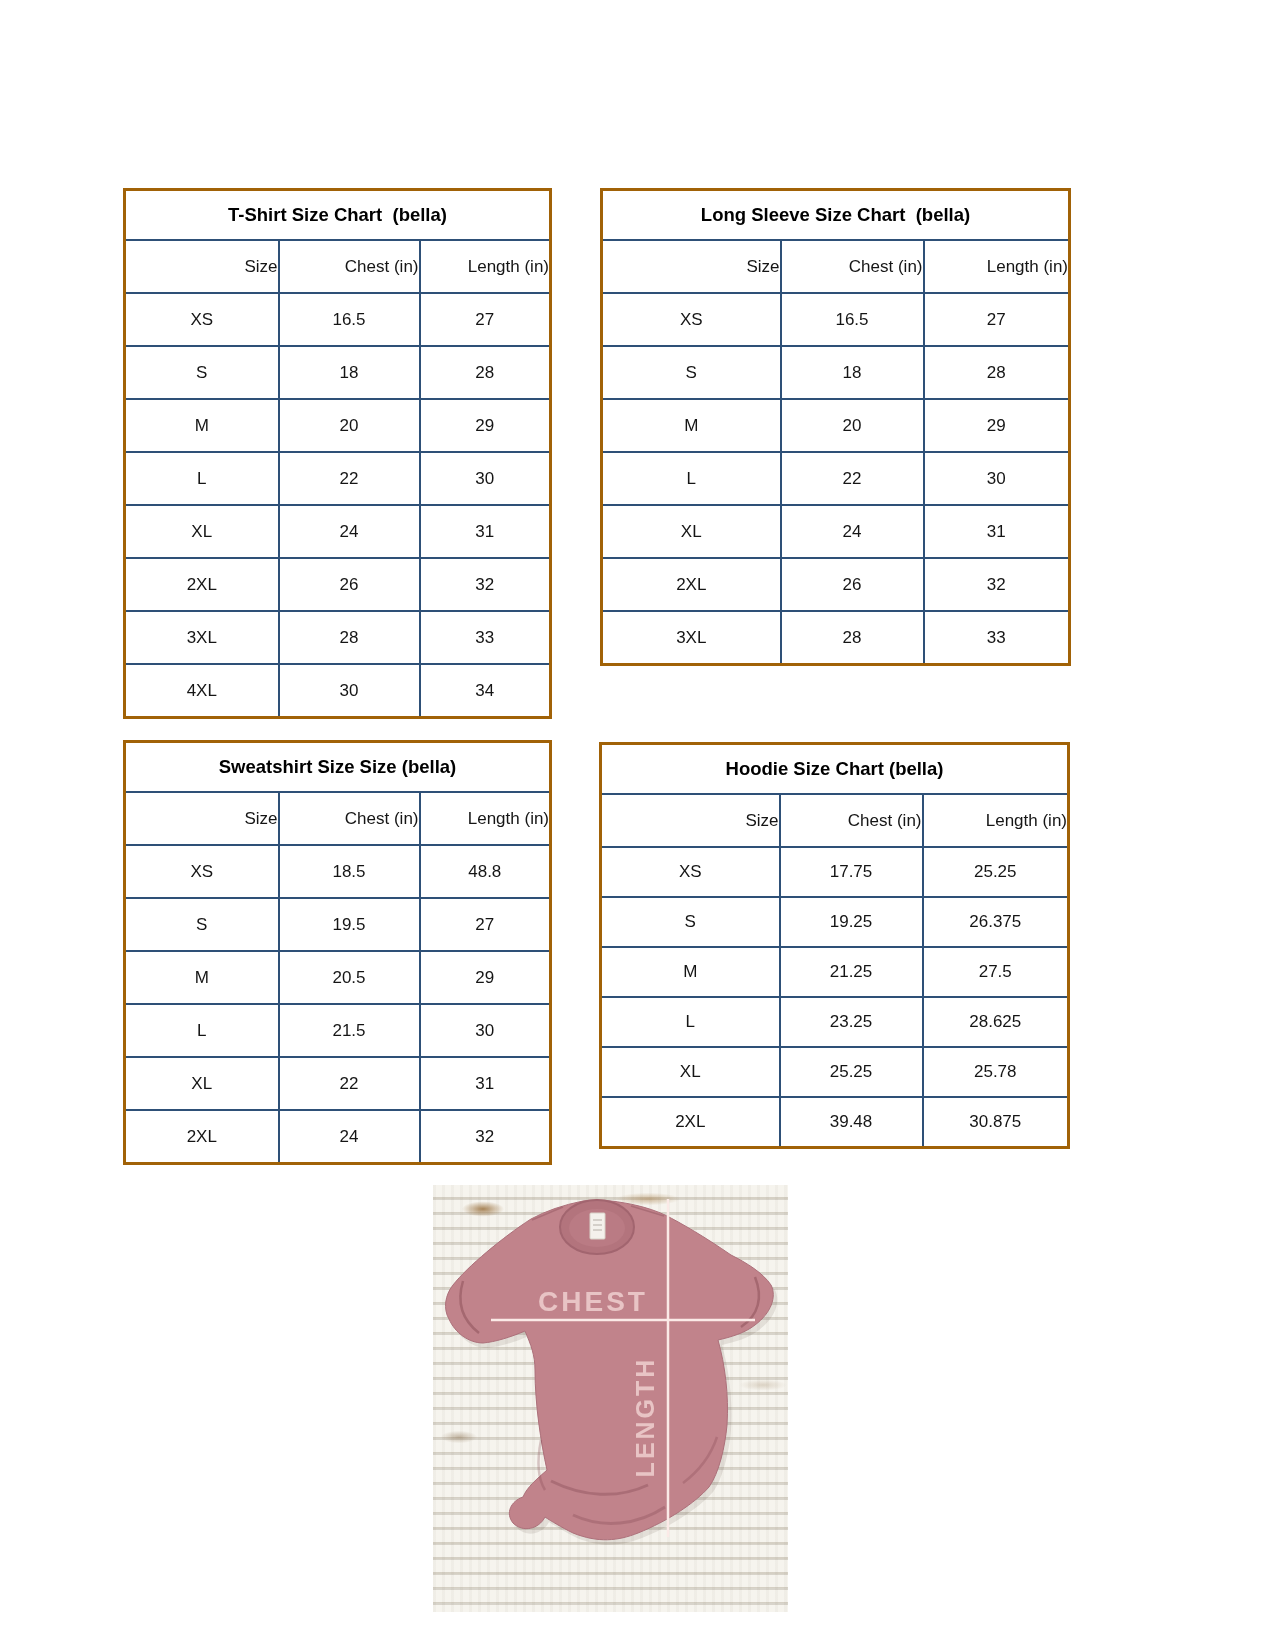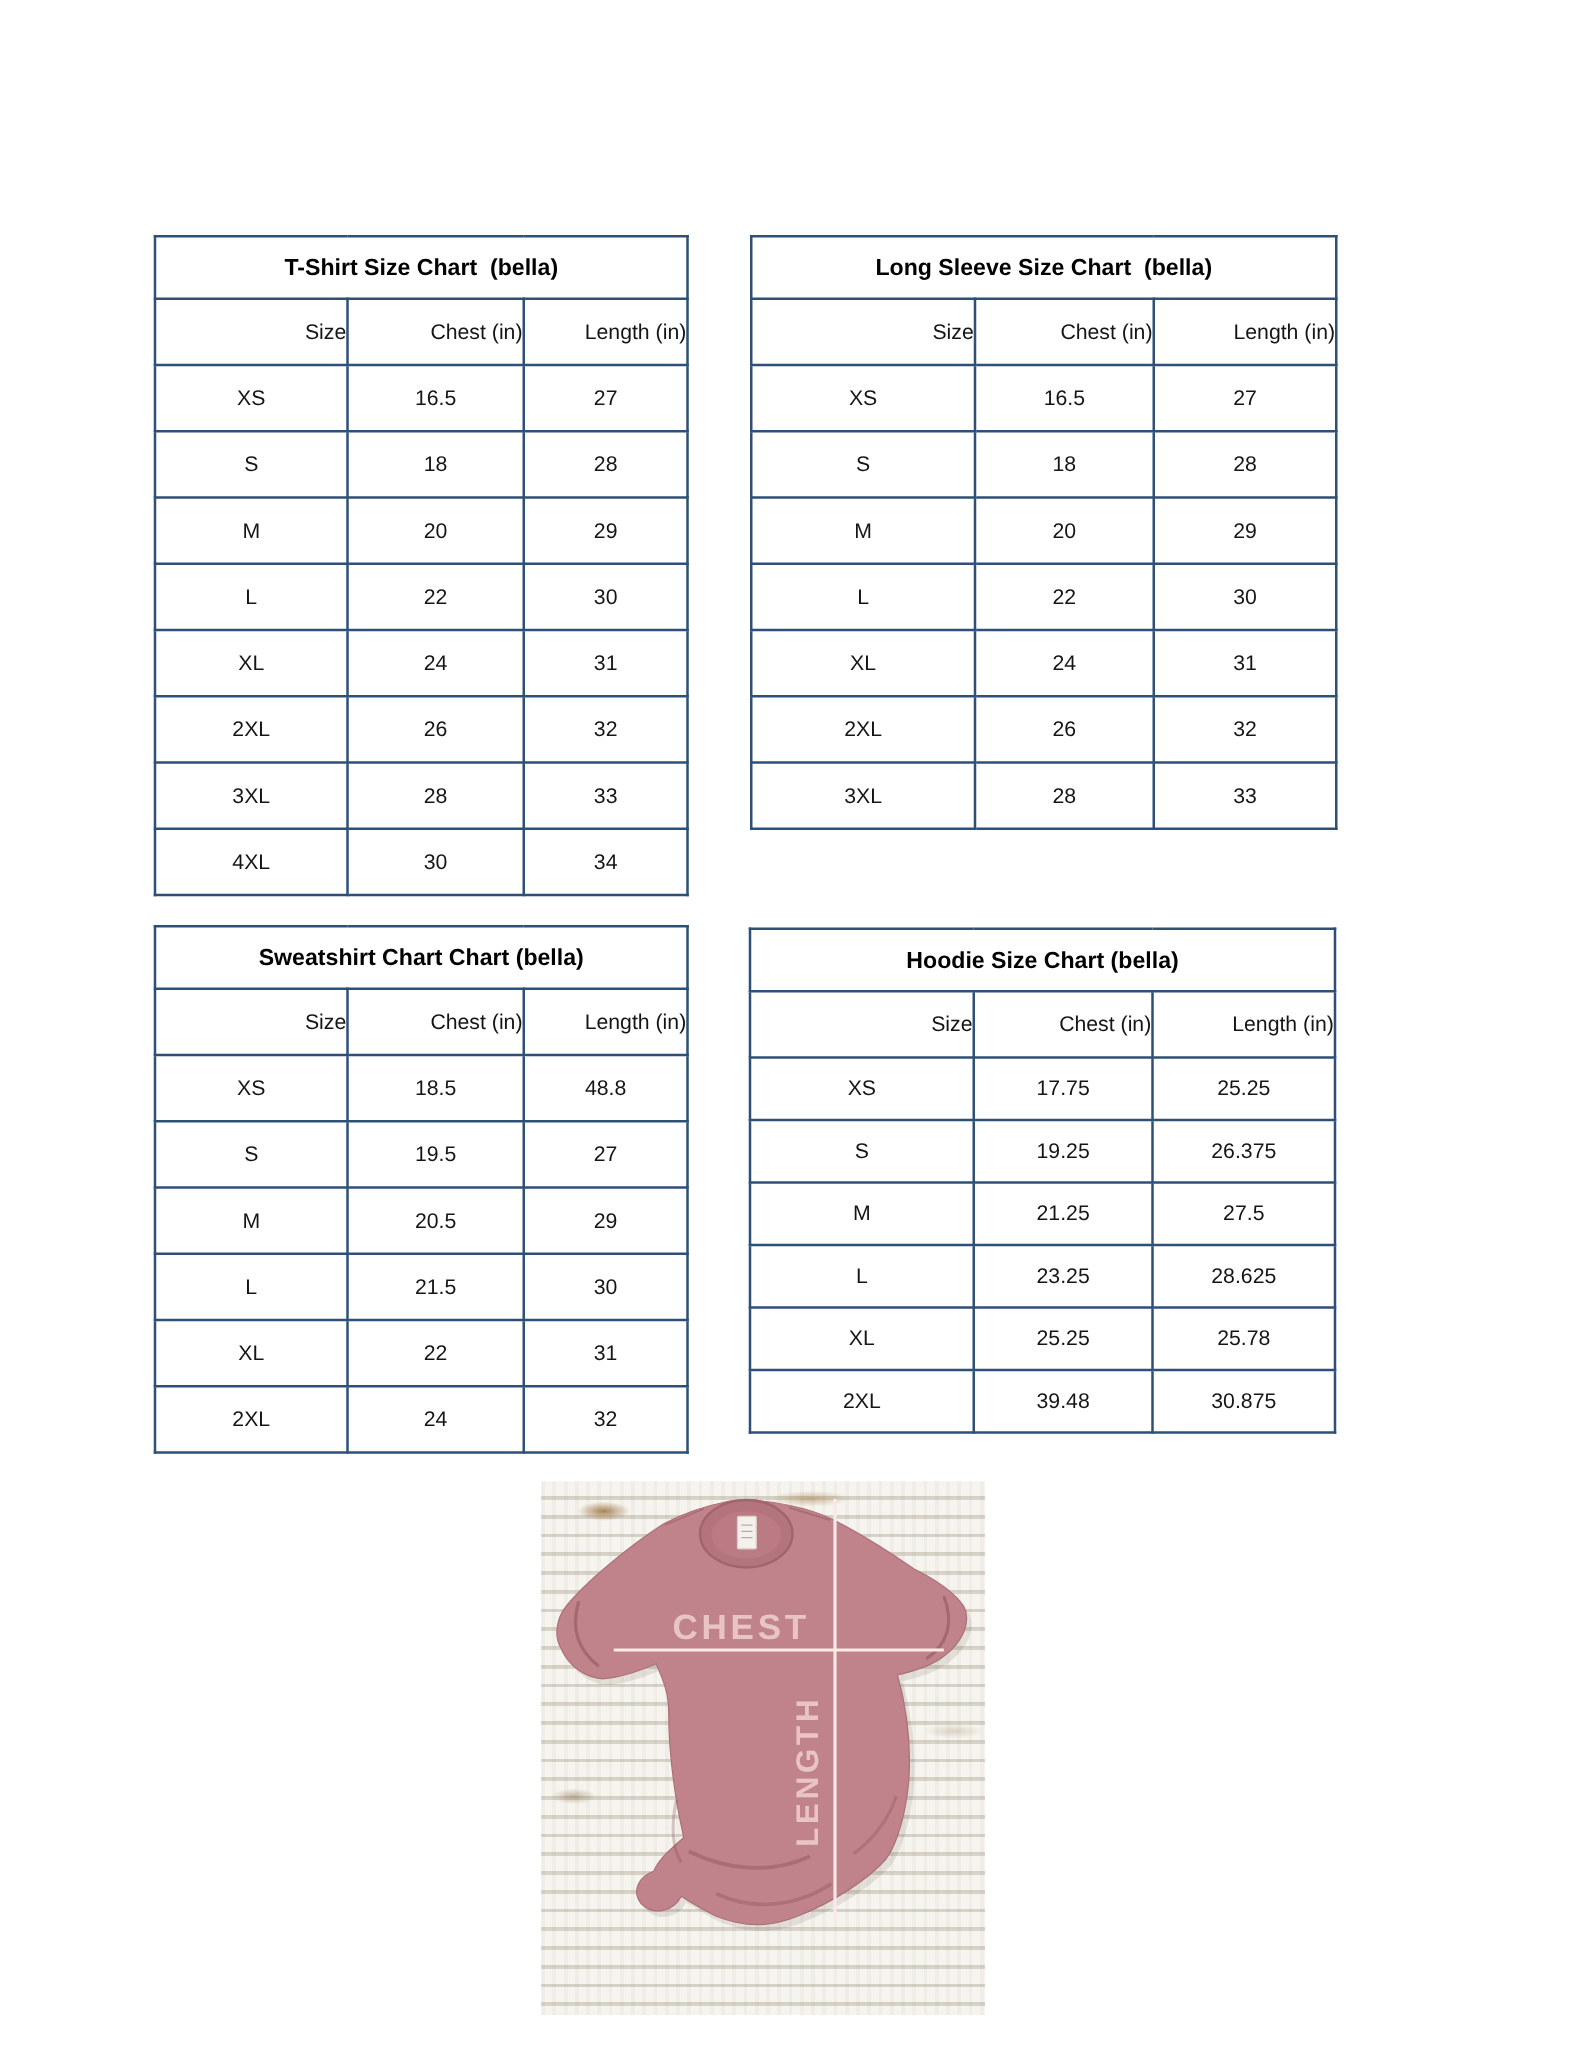--- a/index.html
+++ b/index.html
@@ -2,21 +2,21 @@
 <html><head>
 <meta charset="utf-8">
 <style>
   html,body{margin:0;padding:0;}
   body{
     width:1275px;height:1650px;background:#ffffff;position:relative;
     font-family:"Liberation Sans","DejaVu Sans",sans-serif;color:#111;
   }
   .size-table{
     position:absolute;border-collapse:collapse;table-layout:fixed;background:#fff;
-    border:1px solid #a16207;
+    border:3px solid #a16207;
   }
   .size-table th,.size-table td{
     border:2px solid #2e5077;text-align:center;vertical-align:middle;
     font-size:17px;font-weight:400;color:#151515;padding:0;
   }
   .size-table tr.title-row th{
     font-weight:700;font-size:18.5px;height:48px;white-space:pre-wrap;color:#000;
   }
   .size-table tr.cols-row th{height:51px;text-align:right;}
   .size-table td{height:51px;}
@@ -165,21 +165,21 @@
 </table>
 
 <table class="size-table" id="table-sweatshirt">
   <colgroup>
       <col class="c1">
       <col class="c2">
       <col class="c3">
     </colgroup>
   <thead>
     <tr class="title-row">
-      <th colspan="3">Sweatshirt Chart Chart (bella)</th>
+      <th colspan="3">Sweatshirt Size Size (bella)</th>
     </tr>
     <tr class="cols-row">
       <th>Size</th>
       <th>Chest (in)</th>
       <th>Length (in)</th>
     </tr>
   </thead>
   <tbody>
       <tr>
         <td>XS</td>

